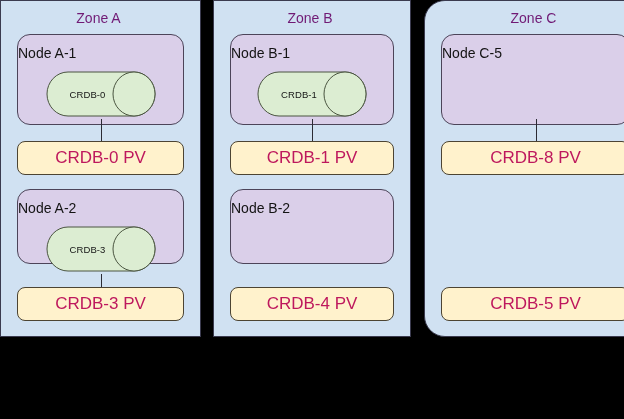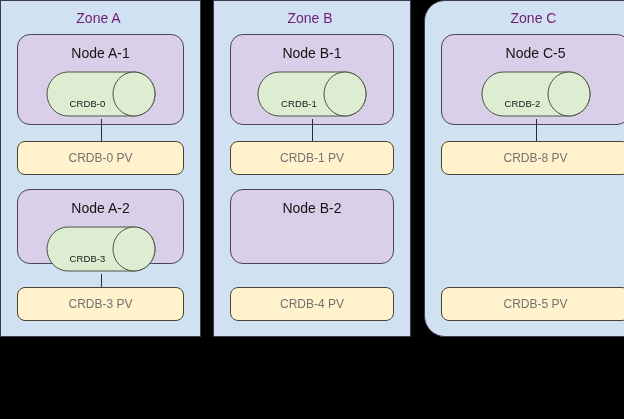--- a/index.html
+++ b/index.html
@@ -61,41 +61,41 @@
     box-sizing: border-box;
   }
   .node-top    { top: 33px;  height: 91px; }
   .node-bottom { top: 188px; height: 75px; }
 
   .node-title {
     position: absolute;
     left: 0;
     right: 0;
     top: 10px;
-    text-align: center;
+    text-align: left;
     font-size: 14px;
     color: #141414;
     line-height: 17px;
   }
 
   
   .cyl {
     position: absolute;
     left: 50%;
     transform: translateX(-50%);
     top: 36px;
     width: 110px;
     height: 46px;
   }
   .cyl svg { display: block; width: 110px; height: 46px; }
   .cyl-label {
     position: absolute;
     left: 0;
     width: 84px;
-    top: 9px;
+    top: 0;
     height: 46px;
     display: flex;
     align-items: center;
     justify-content: center;
     font-size: 9.5px;
     color: #141414;
     letter-spacing: .1px;
     pointer-events: none;
   }
 
@@ -118,22 +118,22 @@
     border: 1px solid #4c4433;
     border-radius: 8px;
     box-sizing: border-box;
     display: flex;
     align-items: center;
     justify-content: center;
   }
   .pv-top    { top: 140px; }
   .pv-bottom { top: 286px; text-align: right; }
   .pv-label {
-    font-size: 12px;
-    color: #737373;
+    font-size: 17px;
+    color: #be185d;
     line-height: 16px;
   }
 </style>
 </head>
 <body>
 
 <div id="canvas">
 
   <div class="zone zone-a">
     <div class="zone-title">Zone A</div>
@@ -200,27 +200,20 @@
     <div class="pv pv-bottom">
       <span class="pv-label">CRDB-4 PV</span>
     </div>
   </div>
 
   <div class="zone zone-c">
     <div class="zone-title">Zone C</div>
 
     <div class="node node-top">
       <div class="node-title">Node C-5</div>
-      <div class="cyl">
-        <svg viewBox="0 0 110 46" xmlns="http://www.w3.org/2000/svg">
-          <path d="M 22 1 L 88 1 A 21 22 0 0 1 88 45 L 22 45 A 21 22 0 0 1 22 1 Z" fill="#dcedd2" stroke="#4a5540" stroke-width="1"></path>
-          <ellipse cx="88" cy="23" rx="21" ry="22" fill="#dcedd2" stroke="#4a5540" stroke-width="1"></ellipse>
-        </svg>
-        <div class="cyl-label">CRDB-2</div>
-      </div>
     </div>
 
     <div class="connector conn-top"></div>
 
     <div class="pv pv-top">
       <span class="pv-label">CRDB-8 PV</span>
     </div>
 
     <div class="pv pv-bottom">
       <span class="pv-label">CRDB-5 PV</span>

